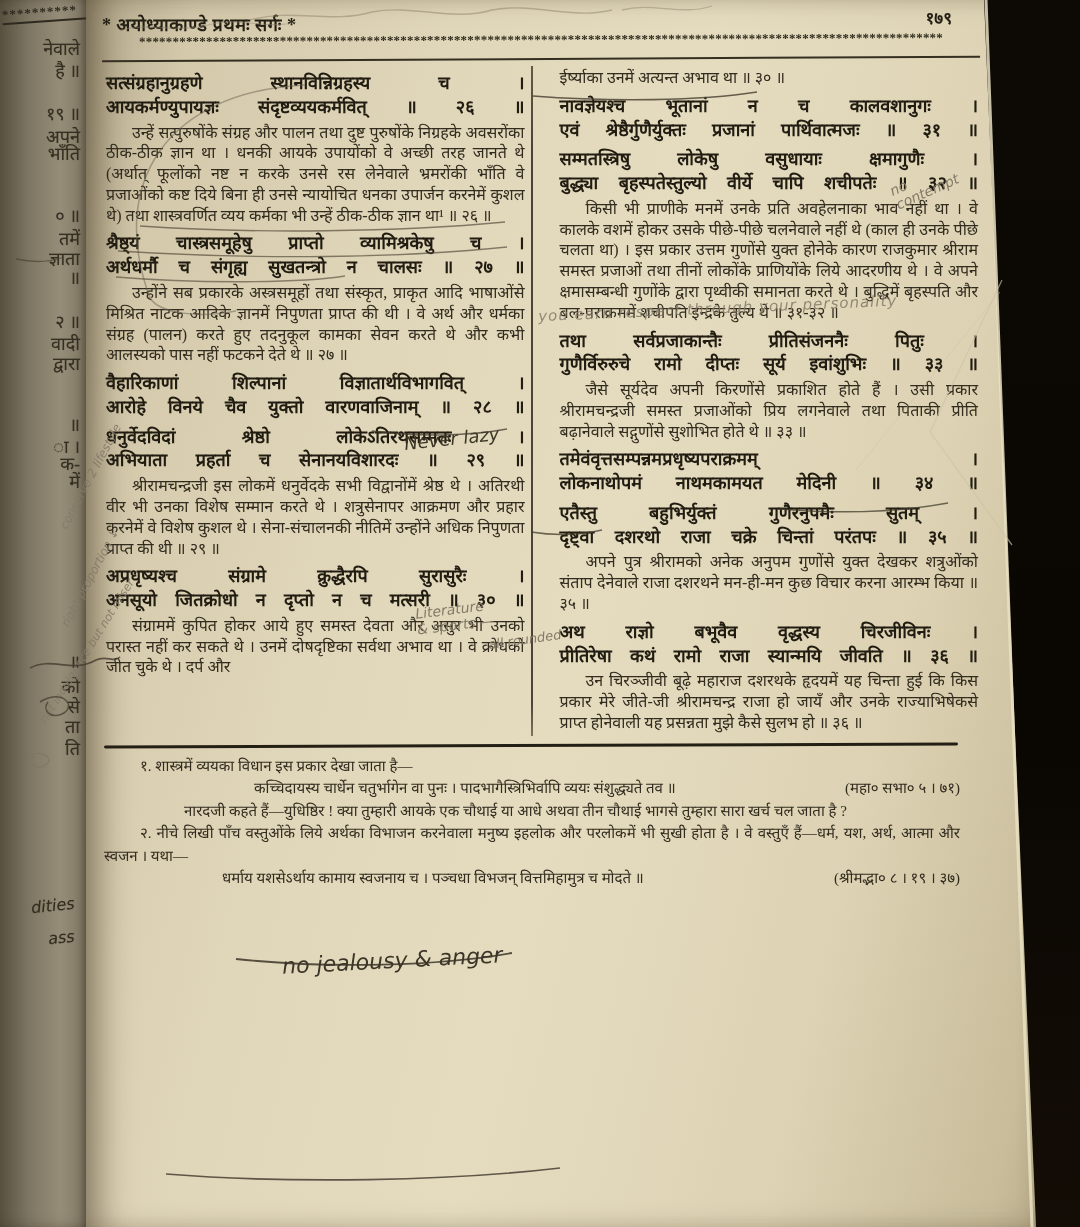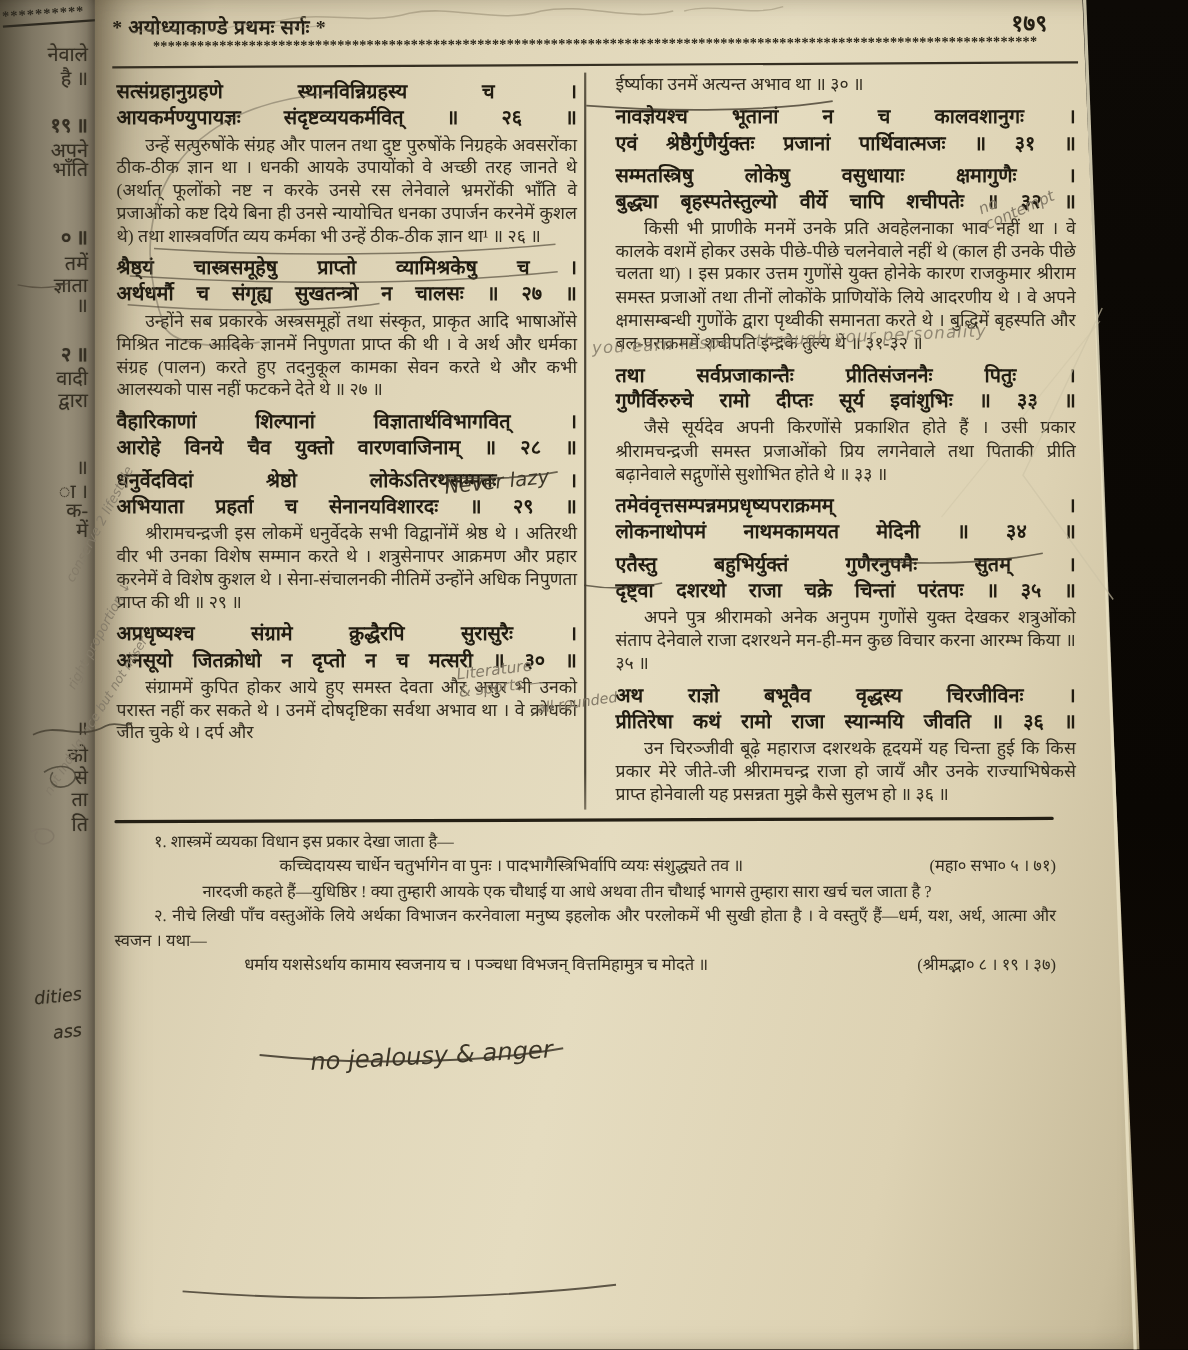--- a/index.html
+++ b/index.html
@@ -9,35 +9,35 @@
 
   
   .prev-page{position:absolute;left:0;top:0;width:96px;height:1227px;
     background:linear-gradient(90deg,#57503f 0%,#7e7663 30%,#968d78 62%,#8a816d 82%,#5f5747 100%);
     box-shadow:inset -14px 0 18px -8px rgba(20,14,5,.75);}
   .sliver-stars{position:absolute;top:4px;left:2px;width:92px;overflow:hidden;
     white-space:nowrap;color:#2e2a20;font-weight:bold;font-size:13px;letter-spacing:1px;
     border-bottom:2px solid #2e2a20;transform:rotate(-4deg);}
   .frag{position:absolute;right:16px;color:#352f23;font-size:18px;white-space:nowrap;
     text-shadow:0 0 1px rgba(50,44,30,.4);}
-  .frag.bold{font-weight:bold;margin-left:40px;}
+  .frag.bold{font-weight:normal;margin-left:40px;}
   .frag.inkhand{right:22px;font-family:"DejaVu Sans",sans-serif;font-style:italic;
     color:#332d20;font-size:16px;transform:rotate(-6deg);}
 
   
   .page{position:absolute;left:86px;top:0;width:952px;height:1227px;
     clip-path:polygon(0 0,898px 0,950px 1227px,0 1227px);
     background:linear-gradient(103deg,#b3a88b 0%,#d4c9ab 9%,#e0d6b9 30%,#e5dcc0 52%,#ddd2b3 78%,#c8bc9b 96%,#baae8d 100%);
     box-shadow:inset 26px 0 36px -16px rgba(45,33,14,.55), inset -8px 0 26px -14px rgba(70,52,22,.4);}
   .content{position:relative;width:878px;margin-left:16px;color:#2f2a1f;}
 
   .header-row{position:relative;height:34px;}
   .header-title{position:absolute;left:0;right:0;top:12px;
     font-weight:bold;font-size:18px;color:#241f14;letter-spacing:.5px;}
-  .page-number{position:absolute;right:28px;top:6px;font-weight:bold;font-size:21px;color:#241f14;}
+  .page-number{position:absolute;right:28px;top:6px;font-weight:bold;font-size:17px;color:#241f14;}
 
   .star-band{white-space:nowrap;overflow:hidden;text-align:center;font-weight:bold;
     color:#2b2619;font-size:13px;letter-spacing:.2px;line-height:11px;height:22px;
     border-bottom:2px solid #352f22;padding-bottom:2px;transform:rotate(-.3deg);}
 
   .columns{display:flex;margin-top:6px;align-items:stretch;}
   .col{flex:1 1 0;padding:0 6px 0 4px;}
   .col.right{padding:0 2px 0 27px;}
   .divider{width:2px;background:linear-gradient(180deg,#4a4333,#2f2a1d 12%,#2f2a1d 95%,#6b6250);
     opacity:.85;}

